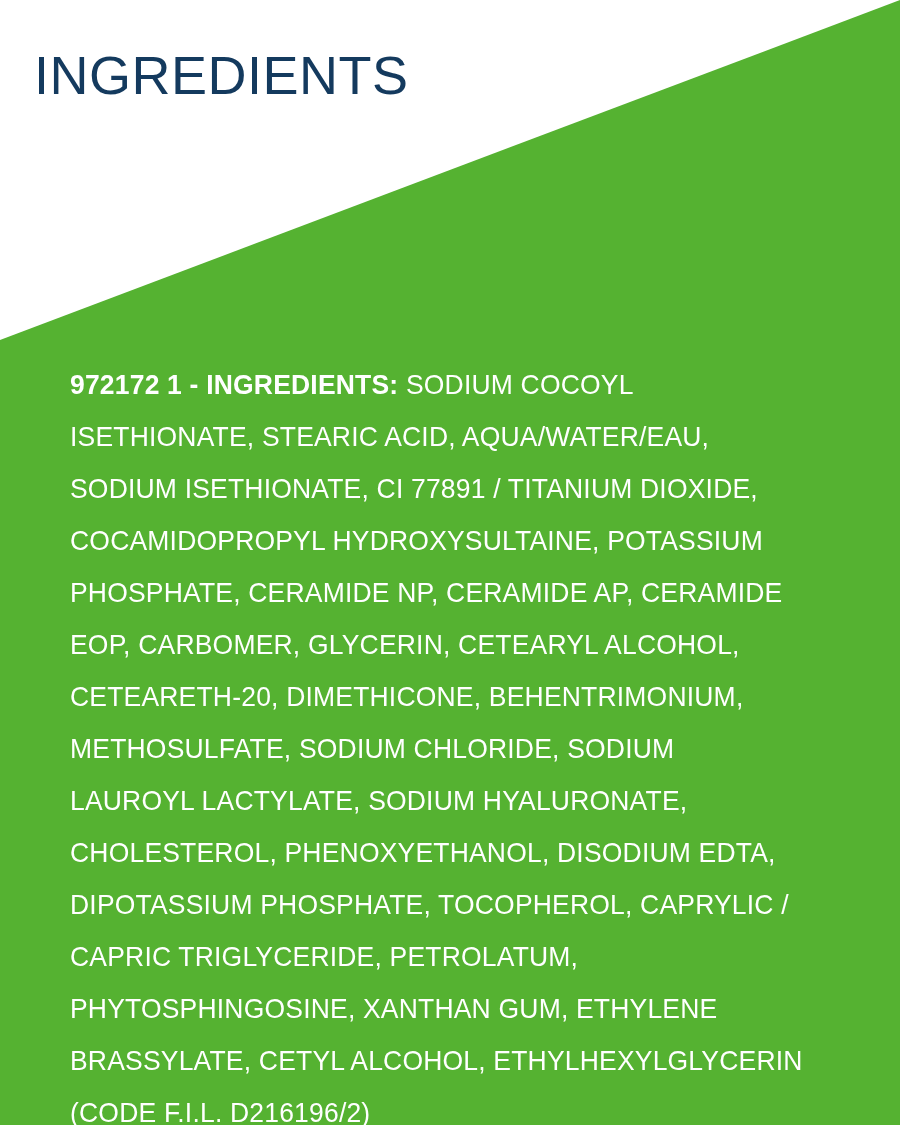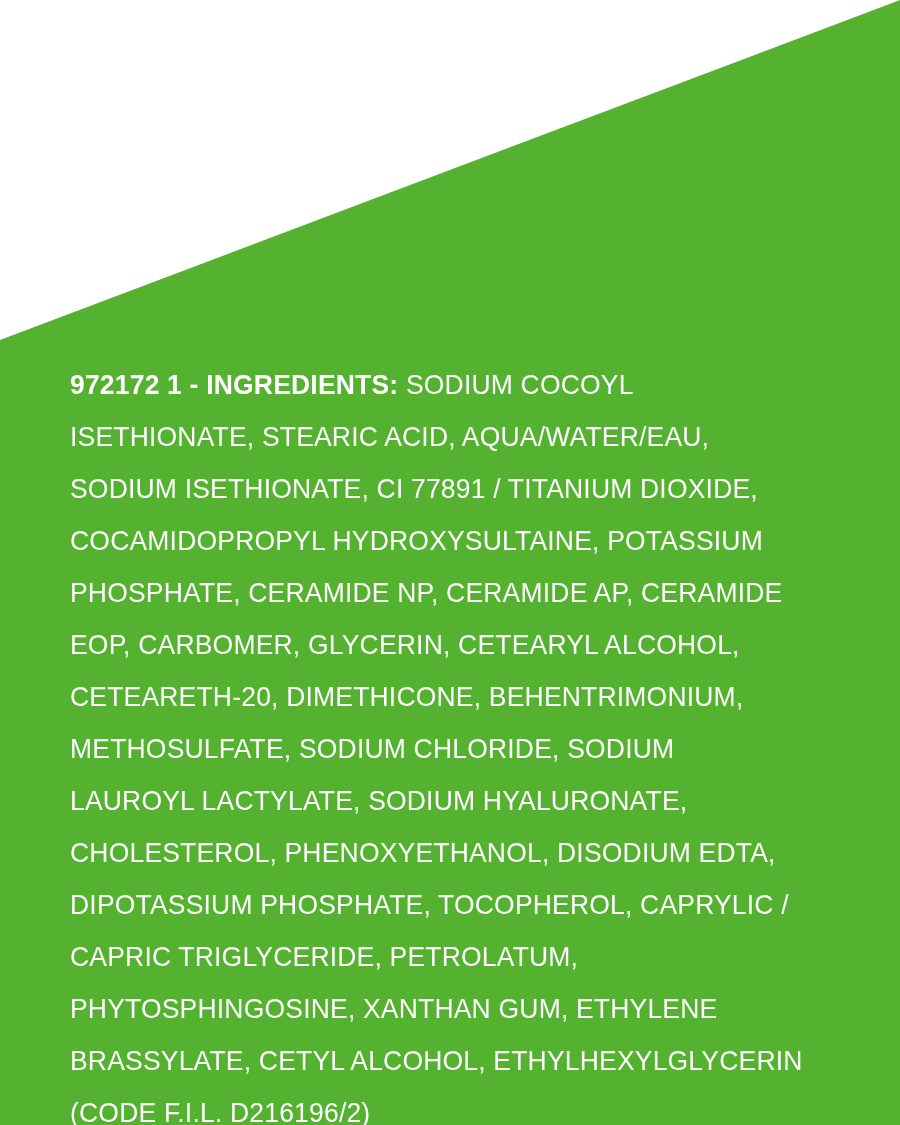--- a/index.html
+++ b/index.html
@@ -75,20 +75,21 @@
   }
 </style>
 </head>
 <body>
 
 <div class="page">
 
   <div class="green-panel"></div>
   <div class="white-wedge"></div>
 
+  <div class="title">INGREDIENTS</div>
 
   <div class="ingredients-block">
     <span class="code">972172 1 -</span>
     <span class="label">INGREDIENTS:</span>
     <span class="list">SODIUM COCOYL ISETHIONATE, STEARIC ACID, AQUA/WATER/EAU, SODIUM ISETHIONATE, CI 77891 / TITANIUM DIOXIDE, COCAMIDOPROPYL HYDROXYSULTAINE, POTASSIUM PHOSPHATE, CERAMIDE NP, CERAMIDE AP, CERAMIDE EOP, CARBOMER, GLYCERIN, CETEARYL ALCOHOL, CETEARETH-20, DIMETHICONE, BEHENTRIMONIUM, METHOSULFATE, SODIUM CHLORIDE, SODIUM LAUROYL LACTYLATE, SODIUM HYALURONATE, CHOLESTEROL, PHENOXYETHANOL, DISODIUM EDTA, DIPOTASSIUM PHOSPHATE, TOCOPHEROL, CAPRYLIC / CAPRIC TRIGLYCERIDE, PETROLATUM, PHYTOSPHINGOSINE, XANTHAN GUM, ETHYLENE BRASSYLATE, CETYL ALCOHOL, ETHYLHEXYLGLYCERIN (CODE F.I.L. D216196/2)</span>
   </div>
 
 </div>
 
 </body></html>

